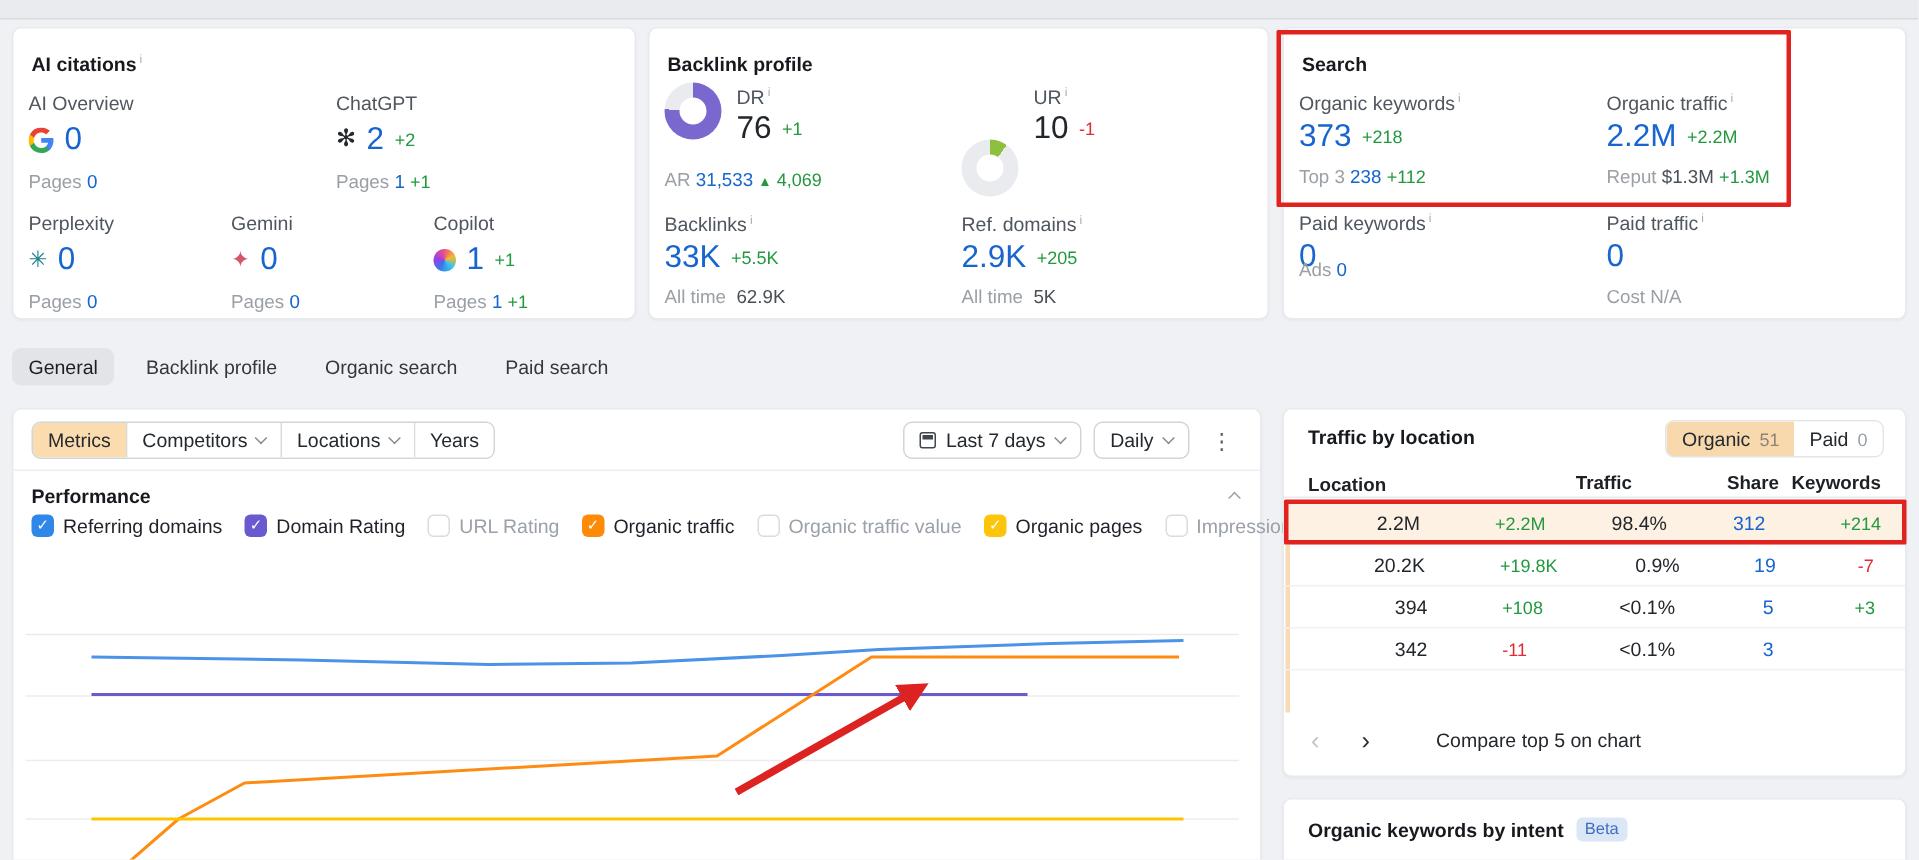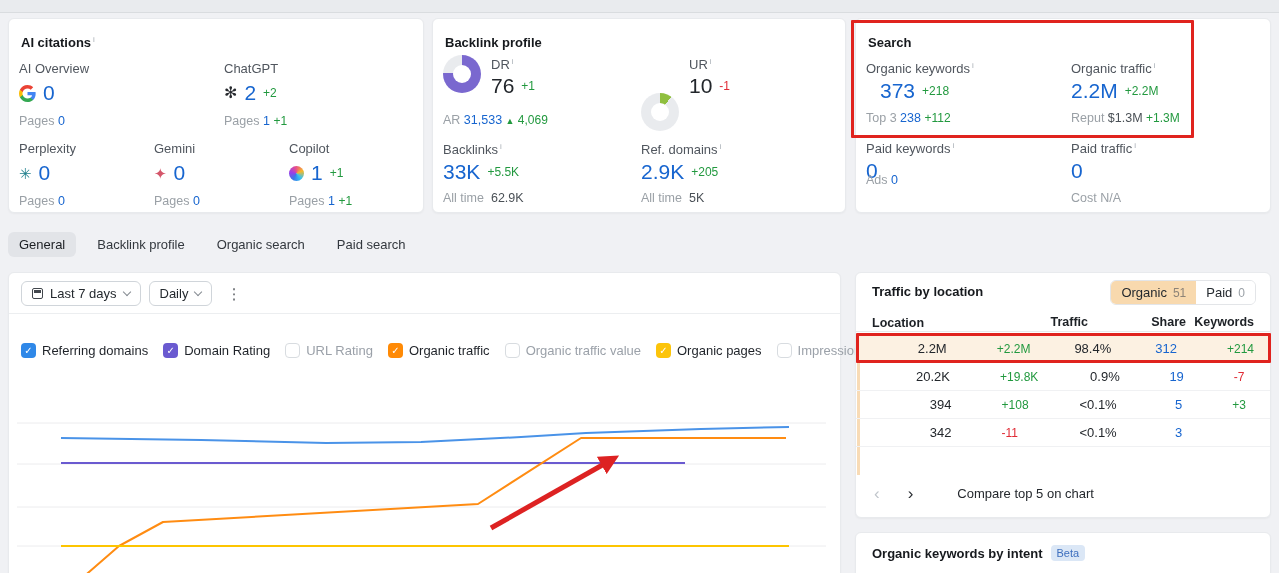--- a/index.html
+++ b/index.html
@@ -78,21 +78,21 @@
   .thead { position:absolute; left:0; right:0; top:42px; height:16px; padding:0 16px; display:flex; font-size:12.5px; font-weight:bold; color:#1d2126; }
   .thead-line { position:absolute; left:0; right:0; top:58px; border-top:1px solid #e7e9eb; }
   .tbody { position:absolute; left:0; right:0; top:62px; }
   .trow { height:28px; display:flex; align-items:center; padding:0 16px; border-bottom:1px solid #f0f1f3; font-size:13px; color:#23272c;gap:44px; }
   .trow.hl { background:#fcf1e2; }
   .c-name { flex:1; display:flex; align-items:center; gap:8px; overflow:hidden; white-space:nowrap; }
   .c-tv { width:46px; text-align:right; }
   .c-td { width:46px; text-align:left; padding-left:6px; }
   .c-sh { width:52px; text-align:right; }
   .c-kv { width:28px; text-align:right; color:#1765cf; }
-  .c-kd { width:34px; text-align:left; padding-left:6px; }
+  .c-kd { width:34px; text-align:center; padding-left:6px; }
   .c-kw-h { width:68px; text-align:right; }
   .flag { width:16px; height:11px; border-radius:1.5px; flex:0 0 16px; }
   .flag-th { background:linear-gradient(180deg,#ed1c24 0 17%,#fff 17% 37%,#2d2a4a 37% 63%,#fff 63% 83%,#ed1c24 83%); }
   .flag-la { background:radial-gradient(circle at 50% 50%, #fff 0 2.6px, rgba(0,0,0,0) 2.6px),
              linear-gradient(180deg,#ce1126 0 25%,#002868 25% 75%,#ce1126 75%); }
   .flag-kh { background:radial-gradient(circle at 50% 50%, #fff 0 2.4px, rgba(0,0,0,0) 2.4px),
              linear-gradient(180deg,#032ea1 0 25%,#e00025 25% 75%,#032ea1 75%); }
   .flag-jp { background:radial-gradient(circle at 50% 50%, #d30d2a 0 3.6px, rgba(0,0,0,0) 3.6px), #fff; }
   .flag-mm { background:radial-gradient(circle at 50% 50%, #fff 0 2.4px, rgba(0,0,0,0) 2.4px),
              linear-gradient(180deg,#fecb00 0 33%,#34b233 33% 66%,#ea2839 66%); }
@@ -211,21 +211,21 @@
     <span class="val-lg" data-interactable="true">2.9K</span>
     <span class="pos" data-interactable="false">+205</span>
   </div>
   <div class="abs sub" style="left:208px;top:172px;" data-interactable="false"><span>All time</span>&nbsp; <span class="dark">5K</span></div>
 </div>
 
 <div class="card" id="card-se" data-interactable="false">
   <div class="abs card-title" style="left:12px;top:16px;" data-interactable="false">Search</div>
 
   <div class="abs lbl" style="left:10px;top:42px;" data-interactable="false"><span>Organic keywords</span><sup class="i" data-interactable="false">i</sup></div>
-  <div class="abs row-ic" style="left:24px;top:60px;">
+  <div class="abs row-ic" style="left:10px;top:60px;">
     <span class="val-lg" data-interactable="true">373</span>
     <span class="pos" data-interactable="false">+218</span>
   </div>
   <div class="abs sub" style="left:10px;top:92px;" data-interactable="false"><span>Top 3</span> <span class="blue" data-interactable="true">238</span> <span class="pos">+112</span></div>
 
   <div class="abs lbl" style="left:215px;top:42px;" data-interactable="false"><span>Organic traffic</span><sup class="i" data-interactable="false">i</sup></div>
   <div class="abs row-ic" style="left:215px;top:60px;">
     <span class="val-lg" data-interactable="true">2.2M</span>
     <span class="pos" data-interactable="false">+2.2M</span>
   </div>
@@ -246,34 +246,54 @@
 
 <div class="tabs" data-interactable="false">
   <div class="tab active" data-interactable="true">General</div>
   <div class="tab" data-interactable="true">Backlink profile</div>
   <div class="tab" data-interactable="true">Organic search</div>
   <div class="tab" data-interactable="true">Paid search</div>
 </div>
 
 <div class="card" id="card-main" data-interactable="false">
   <div class="toolbar">
+    <div class="seg-group" data-interactable="false">
+      <div class="seg active" data-interactable="true">
+          <span>Metrics</span>
+        </div>
+      <div class="seg" data-interactable="true">
+          <span>Competitors</span>
+          <span class="chev" data-interactable="false"></span>
+        </div>
+      <div class="seg" data-interactable="true">
+          <span>Locations</span>
+          <span class="chev" data-interactable="false"></span>
+        </div>
+      <div class="seg" data-interactable="true">
+          <span>Years</span>
+        </div>
+    </div>
     <div class="right-controls">
       <div class="btn" data-interactable="true">
           <span class="cal" data-interactable="false"></span>
           <span>Last 7 days</span>
           <span class="chev" data-interactable="false"></span>
         </div>
       <div class="btn" data-interactable="true">
           <span>Daily</span>
           <span class="chev" data-interactable="false"></span>
         </div>
       <div class="kebab" data-interactable="true">⋮</div>
     </div>
   </div>
   <div class="divider" data-interactable="false"></div>
+  <div class="perf-head">
+    <div class="card-title" data-interactable="false">Performance</div>
+    <span class="chev chev-up" data-interactable="true"></span>
+  </div>
   <div class="metric-row" id="metric-row-1" data-interactable="false">
       <label class="metric" data-interactable="true">
         <span class="cb on" data-interactable="true" style="background: rgb(47, 136, 232);">✓</span>
         <span data-interactable="false">Referring domains</span>
       </label>
       <label class="metric" data-interactable="true">
         <span class="cb on" data-interactable="true" style="background: rgb(106, 90, 208);">✓</span>
         <span data-interactable="false">Domain Rating</span>
       </label>
       <label class="metric off" data-interactable="true">

